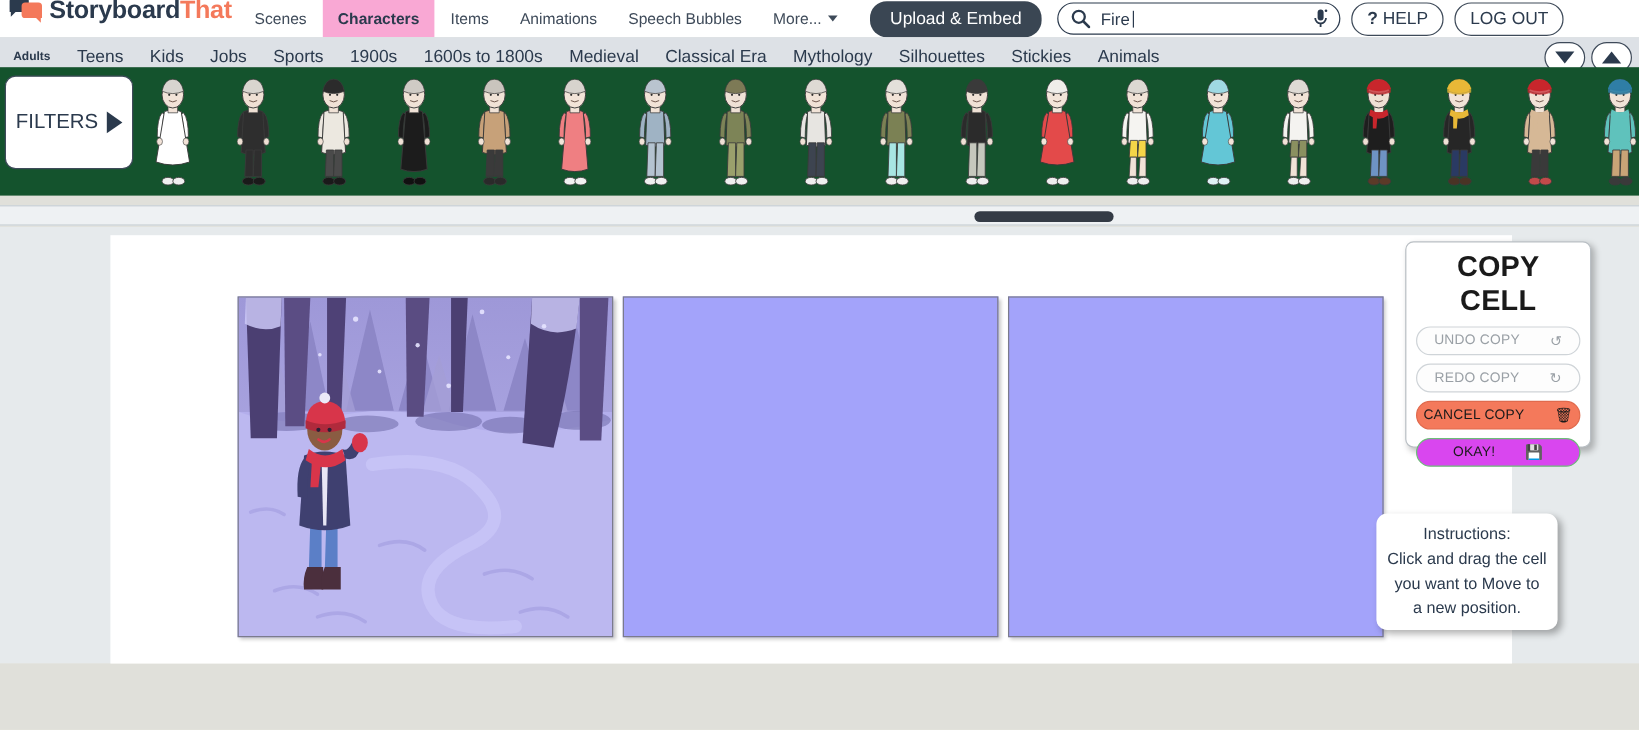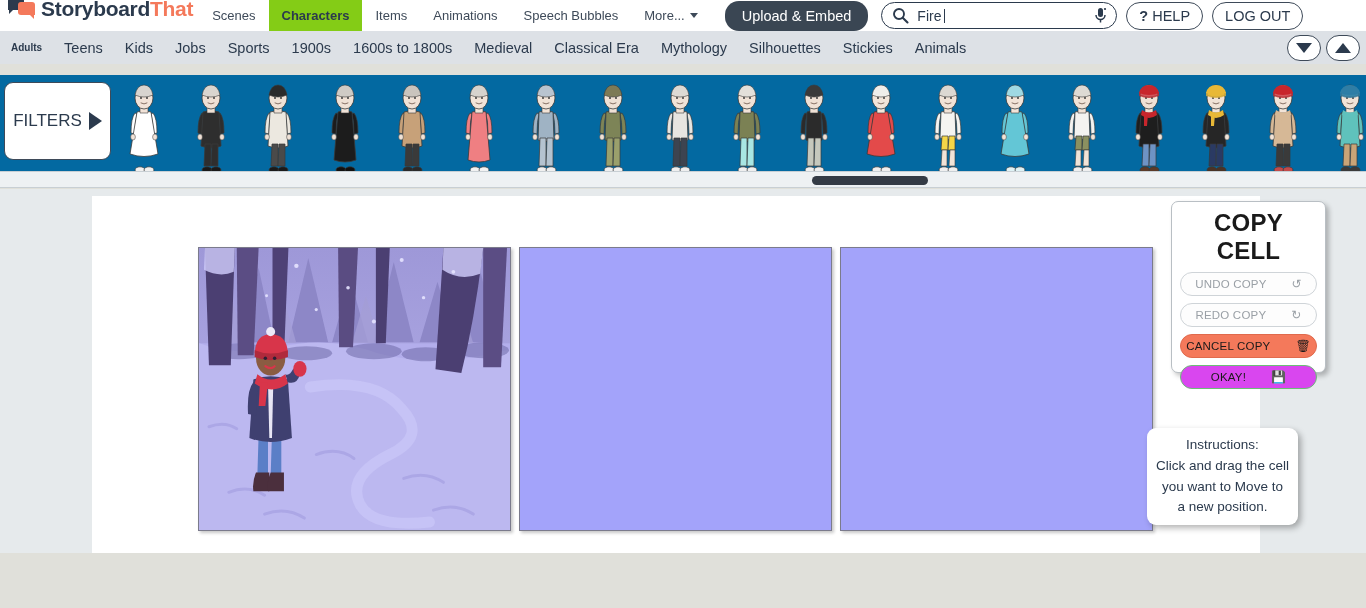--- a/index.html
+++ b/index.html
@@ -46,21 +46,21 @@
   .logo-text .orange { color: #f4795b; }
 
   .navitem {
     font-size: 13px; color: #3e4a59;
     padding: 5px 13px; height: 31px;
     display: flex; align-items: center;
     cursor: pointer;
   }
   .navitem.active {
     font-weight: bold; color: #2b3a4d;
-    background: #84cc16;
+    background: #f9a8d4;
   }
   .caret-down {
     display:inline-block; margin-left:5px;
     border-left:4px solid transparent; border-right:4px solid transparent;
     border-top:5px solid #3e4a59;
   }
 
   #upload-embed {
     margin-left: 14px;
     background: #3a4653; color: #fff;
@@ -120,23 +120,23 @@
     width: 34px; height: 26px;
     border: 1.6px solid #3e4a59; border-radius: 13px;
     background: #fff; display:flex; align-items:center; justify-content:center;
     cursor: pointer;
   }
   .tri-d { border-left:8px solid transparent; border-right:8px solid transparent; border-top:10px solid #2b3a4d; }
   .tri-u { border-left:8px solid transparent; border-right:8px solid transparent; border-bottom:10px solid #2b3a4d; }
 
   
   #charstrip {
-    position: absolute; top: 75px; left: 0;
+    position: absolute; top: 56px; left: 0;
     width: 1366px; height: 107px;
-    background: #0369a1;
+    background: #14532d;
     overflow: hidden;
   }
   #filters-btn {
     position: absolute; left: 4px; top: 7px;
     width: 107px; height: 78px;
     background: #fff;
     border: 1.6px solid #3e4a59; border-radius: 9px;
     display: flex; align-items: center; justify-content: center;
     font-size: 17px; color: #2b3a4d; cursor: pointer; z-index: 5;
   }

